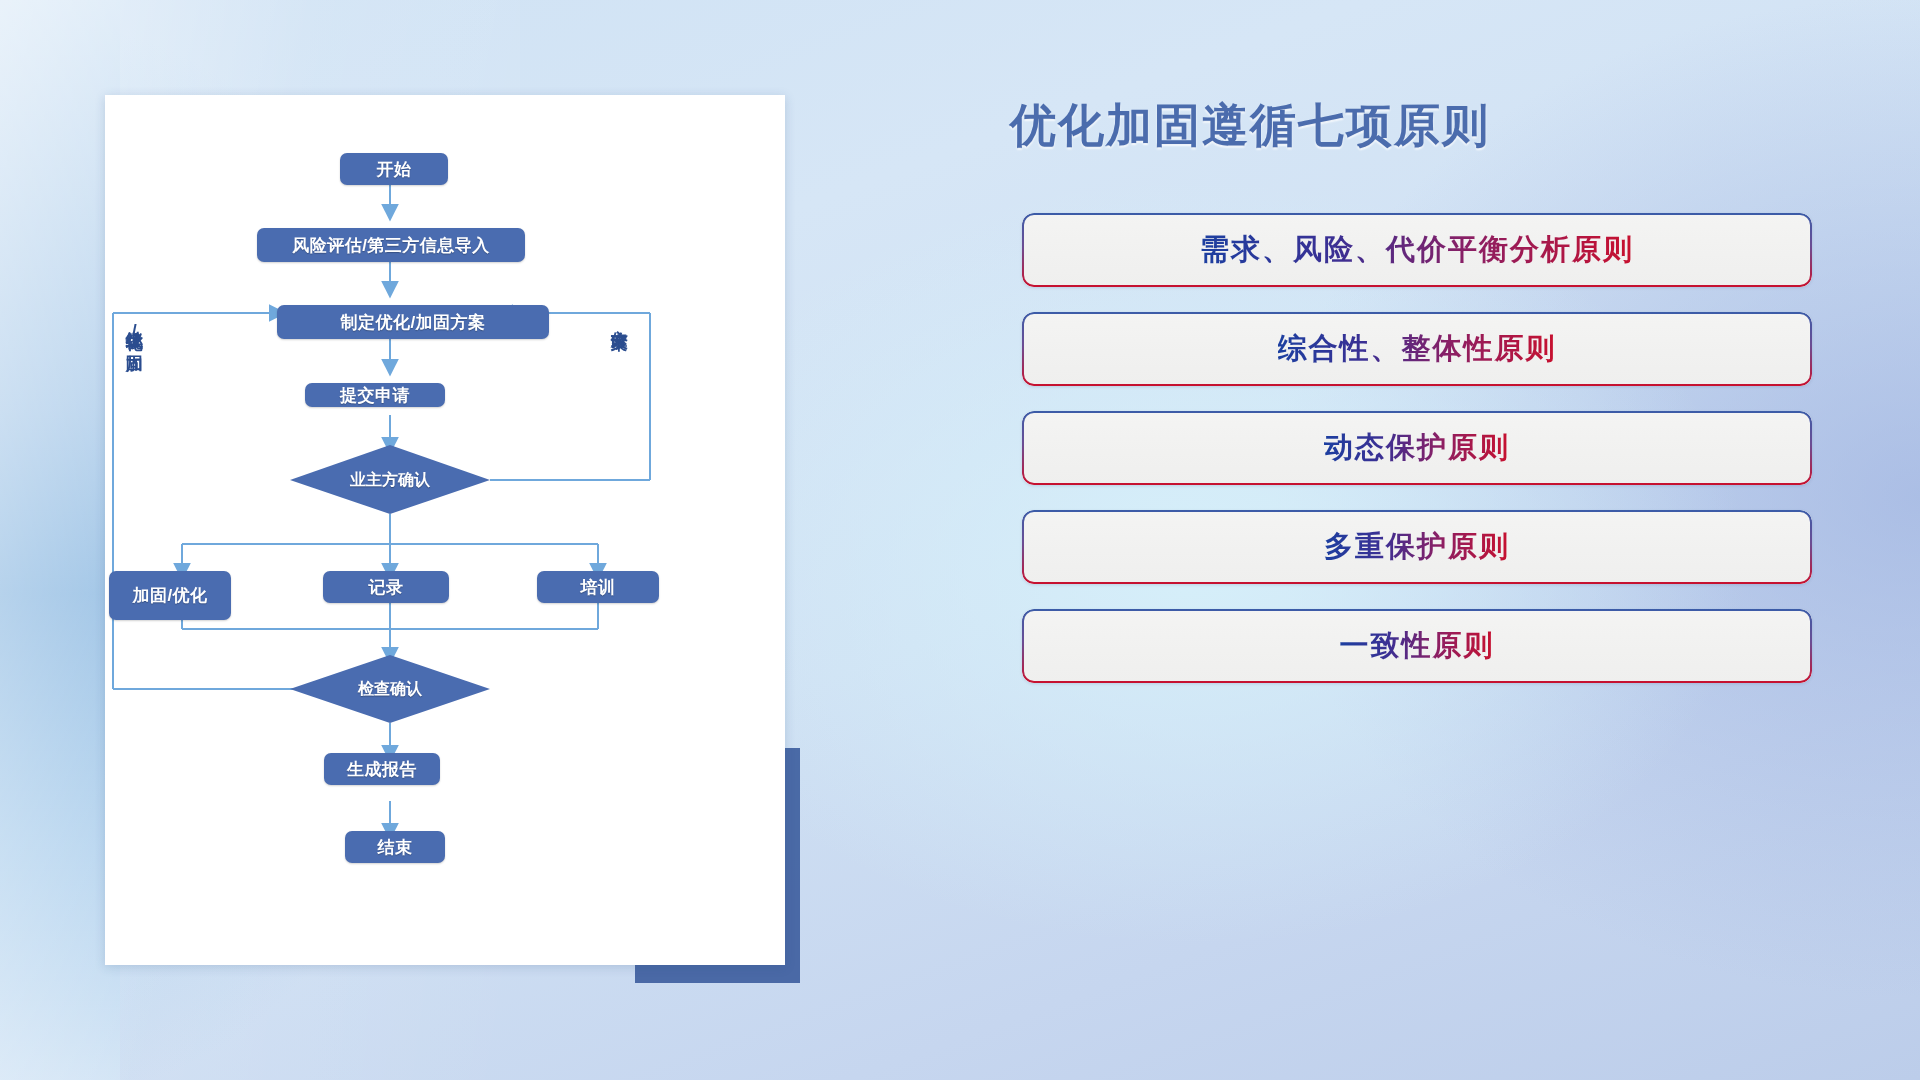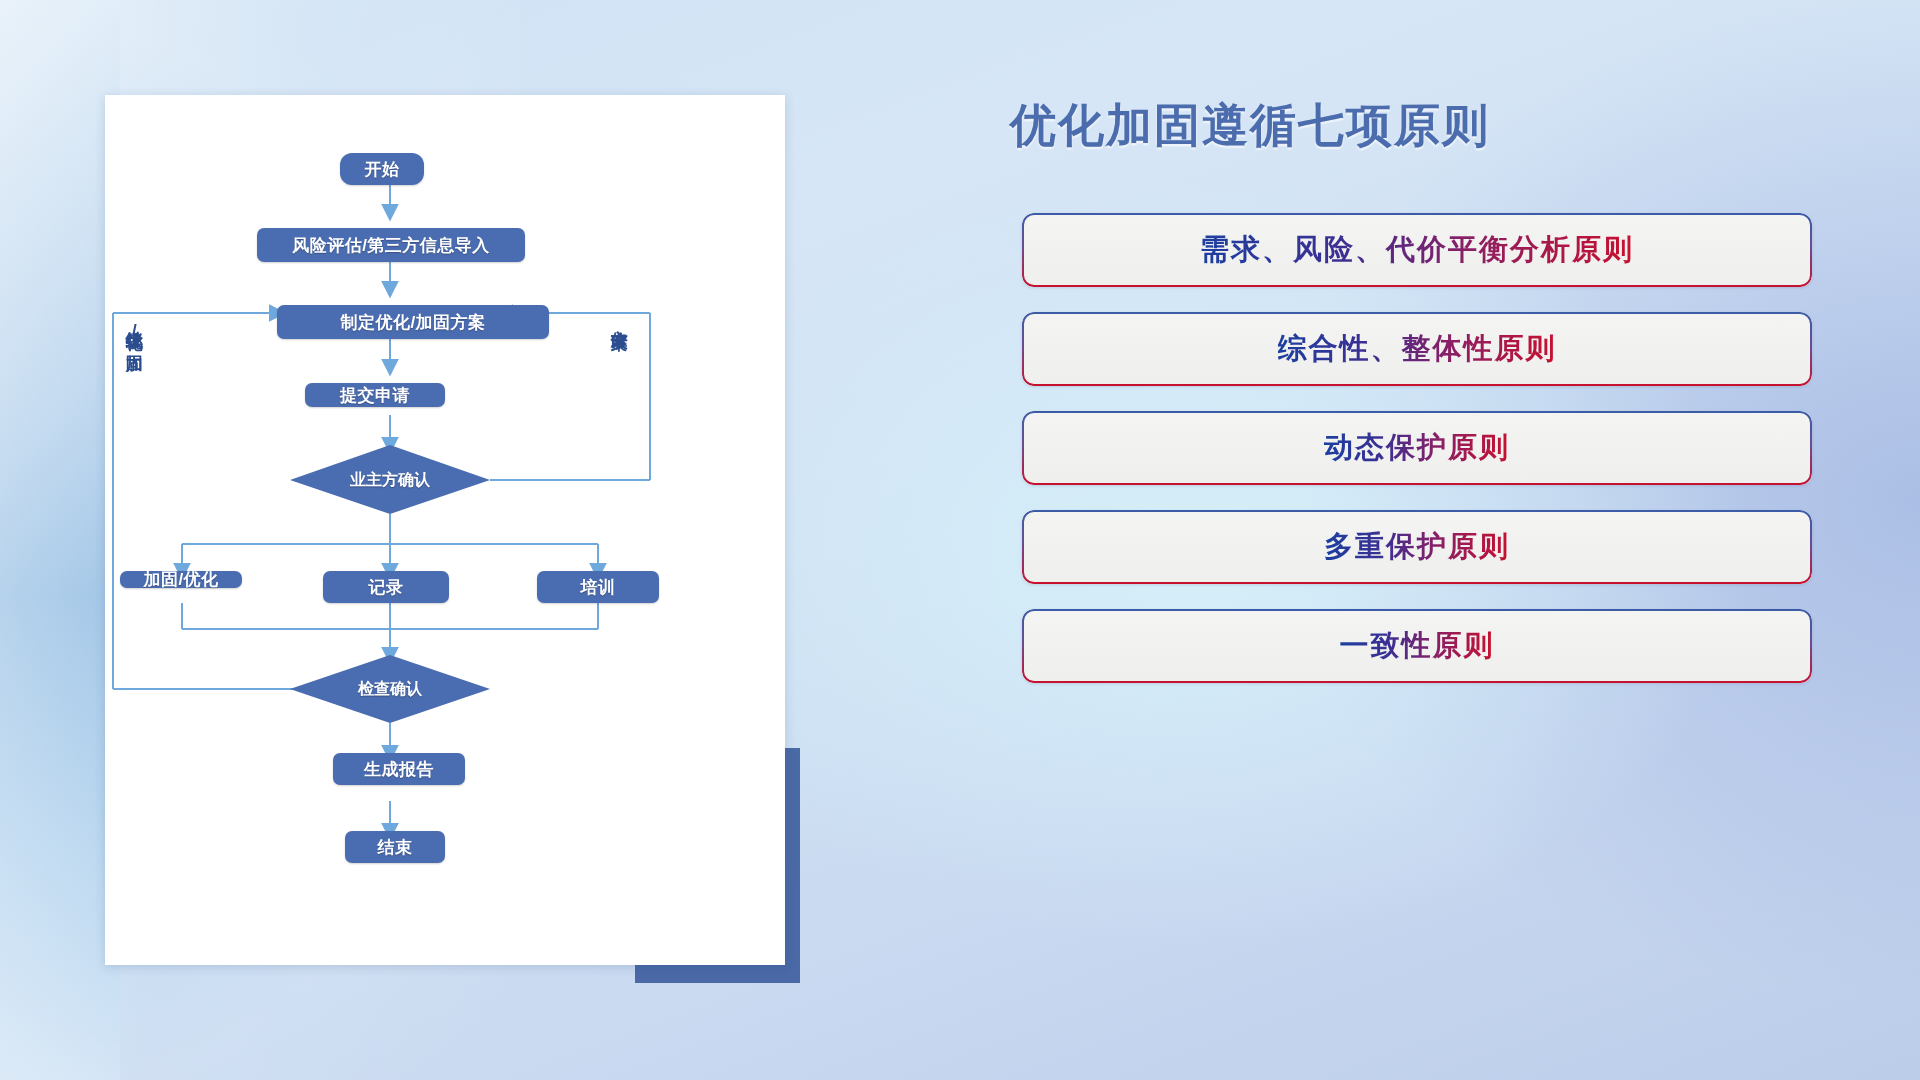--- a/index.html
+++ b/index.html
@@ -137,39 +137,39 @@
 
       <line x1="385" y1="385" x2="545" y2="385"></line>
       <line x1="545" y1="385" x2="545" y2="218"></line>
       <line x1="545" y1="218" x2="400" y2="218" marker-end="url(#ah)"></line>
     </g>
 
     <polygon points="285,350 385,385 285,419 185,385" fill="#4a6cb0"></polygon>
     <polygon points="285,560 385,594 285,628 185,594" fill="#4a6cb0"></polygon>
   </svg>
 
-  <div class="node small" style="left:235px;top:58px;width:84px;height:32px;border-radius:12px;">开始</div>
+  <div class="node small" style="left:235px;top:58px;width:108px;height:32px;">开始</div>
 
   <div class="node small" style="left:152px;top:133px;width:268px;height:34px;">风险评估/第三方信息导入</div>
 
   <div class="node small" style="left:172px;top:210px;width:272px;height:34px;">制定优化/加固方案</div>
 
   <div class="node small" style="left:200px;top:288px;width:140px;height:24px;">提交申请</div>
 
   <div class="diamond-label" style="left:185px;top:372px;width:200px;height:26px;">业主方确认</div>
 
-  <div class="node small" style="left:15px;top:476px;width:122px;height:17px;">加固/优化</div>
+  <div class="node small" style="left:4px;top:476px;width:122px;height:49px;">加固/优化</div>
 
   <div class="node small" style="left:218px;top:476px;width:126px;height:32px;">记录</div>
 
   <div class="node small" style="left:432px;top:476px;width:122px;height:32px;">培训</div>
 
   <div class="diamond-label" style="left:185px;top:581px;width:200px;height:26px;">检查确认</div>
 
-  <div class="node small" style="left:228px;top:658px;width:132px;height:32px;">生成报告</div>
+  <div class="node small" style="left:219px;top:658px;width:116px;height:32px;">生成报告</div>
 
   <div class="node small" style="left:240px;top:736px;width:100px;height:32px;">结束</div>
 
   <div class="side-label" style="left:20px;top:222px;height:160px;">继续优化/加固</div>
 
   <div class="side-label" style="left:505px;top:222px;height:120px;">方案修改</div>
 </div>
 
 <div id="panel">
   <div id="panel-title">优化加固遵循七项原则</div>

